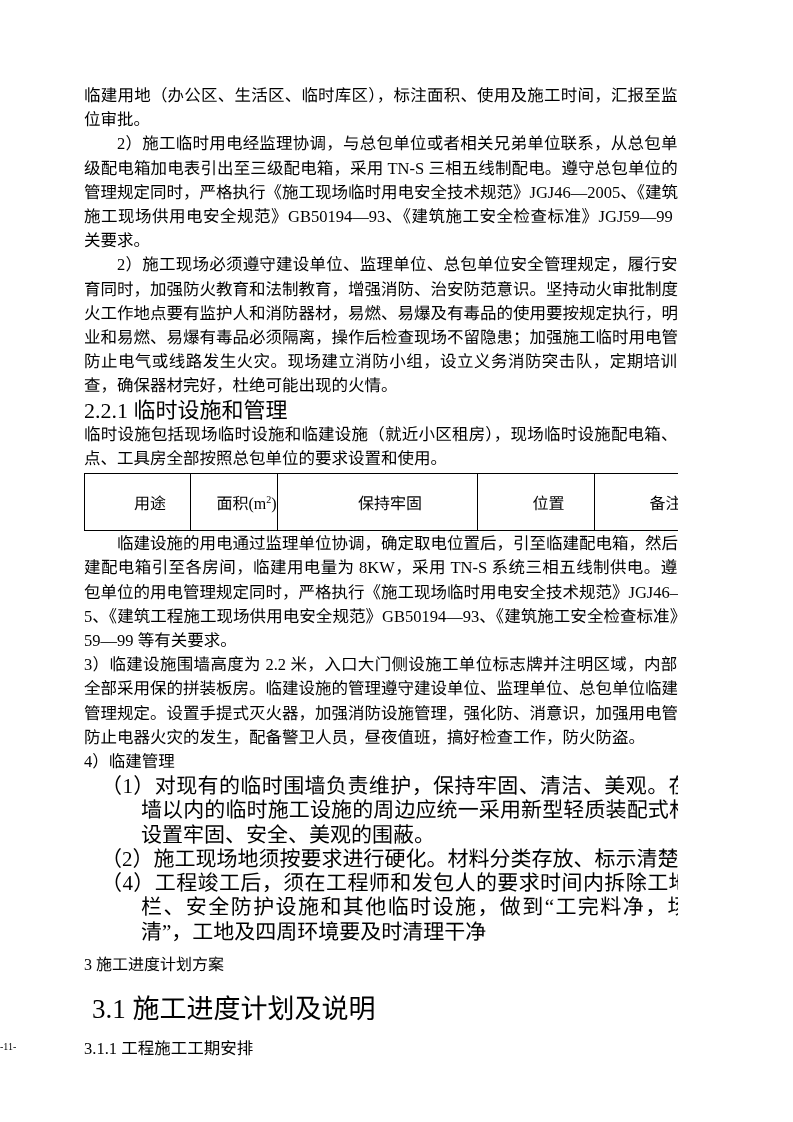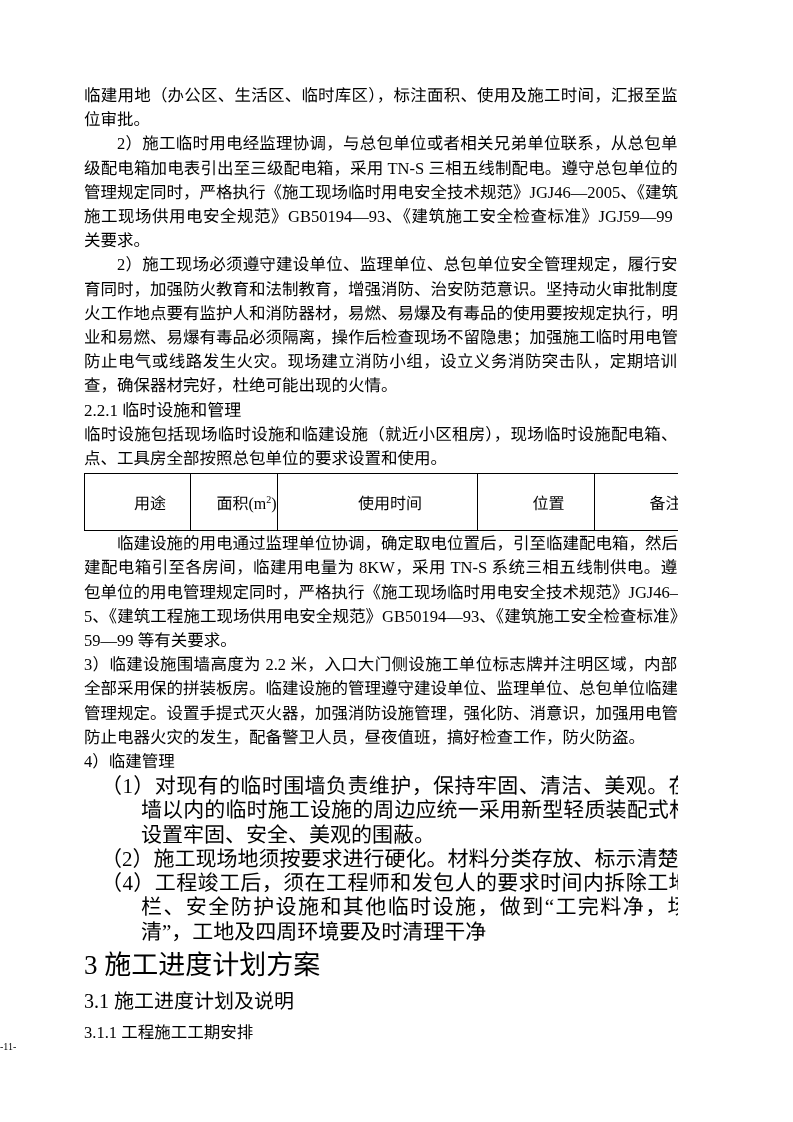--- a/index.html
+++ b/index.html
@@ -46,35 +46,35 @@
     line-height: 24.2px;
     text-align: justify;
     text-justify: inter-ideograph;
     margin: 0;
     padding-left: 57px;
     text-indent: -40px;
     word-break: break-all;
   }
   
   .h-sub {
-    font-size: 17px;
+    font-size: 22px;
     line-height: 24.2px;
     margin: 0;
     font-weight: normal;
   }
   .h1 {
-    font-size: 27px;
+    font-size: 16px;
     line-height: 30px;
     margin: 0;
     font-weight: normal;
   }
   .h2 {
-    font-size: 20px;
+    font-size: 27px;
     line-height: 30px;
-    margin: 0;
+    margin: 8px;
     font-weight: normal;
   }
   .h3 {
     font-size: 16.5px;
     line-height: 25px;
     margin: 0;
     font-weight: normal;
   }
   
   table.landtable {
@@ -147,21 +147,21 @@
         <col style="width:106px">
         <col style="width:87px">
         <col style="width:200px">
         <col style="width:117px">
         <col style="width:117px">
       </colgroup>
       <tbody>
         <tr class="hdr">
           <td>用途</td>
           <td><span class="unit-m"><span>面积</span><span>(</span><span>m</span><span class="sup">2</span><span>)</span></span></td>
-          <td>使用时间</td>
+          <td>保持牢固</td>
           <td>位置</td>
           <td>备注</td>
         </tr>
       </tbody>
     </table>
 
 
     <p class="para indent2">临建设施的用电通过监理单位协调，确定取电位置后，引至临建配电箱，然后由临建配电箱引至各房间，临建用电量为 8KW，采用 TN-S 系统三相五线制供电。遵守总包单位的用电管理规定同时，严格执行《施工现场临时用电安全技术规范》JGJ46—2005、《建筑工程施工现场供用电安全规范》GB50194—93、《建筑施工安全检查标准》JGJ59—99 等有关要求。</p>
 
     <p class="para">3）临建设施围墙高度为 2.2 米，入口大门侧设施工单位标志牌并注明区域，内部建筑全部采用保的拼装板房。临建设施的管理遵守建设单位、监理单位、总包单位临建设施管理规定。设置手提式灭火器，加强消防设施管理，强化防、消意识，加强用电管理，防止电器火灾的发生，配备警卫人员，昼夜值班，搞好检查工作，防火防盗。</p>

